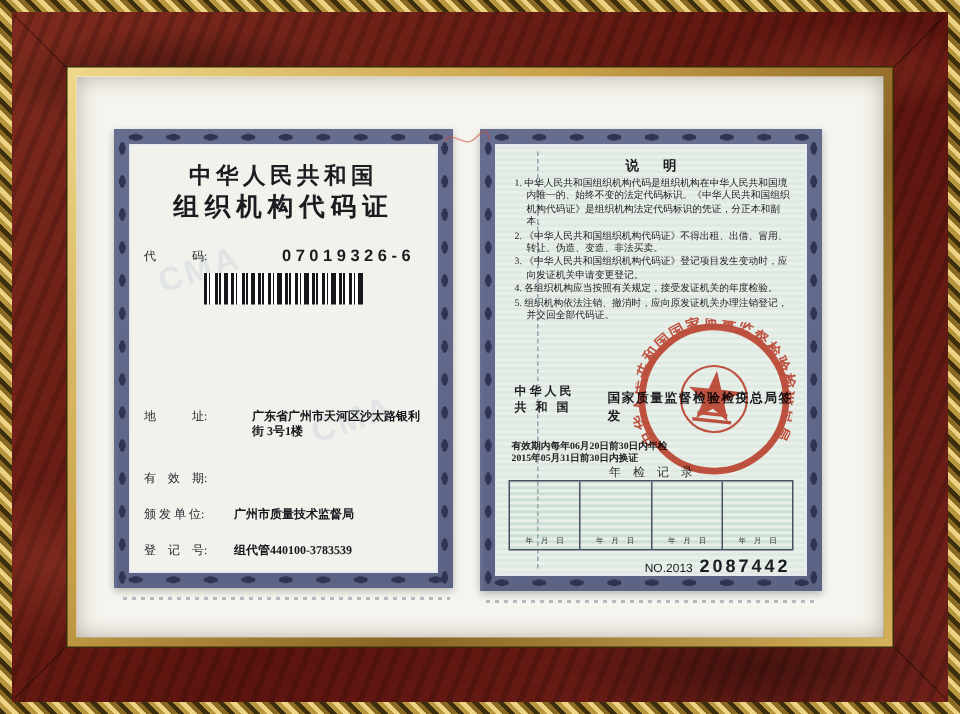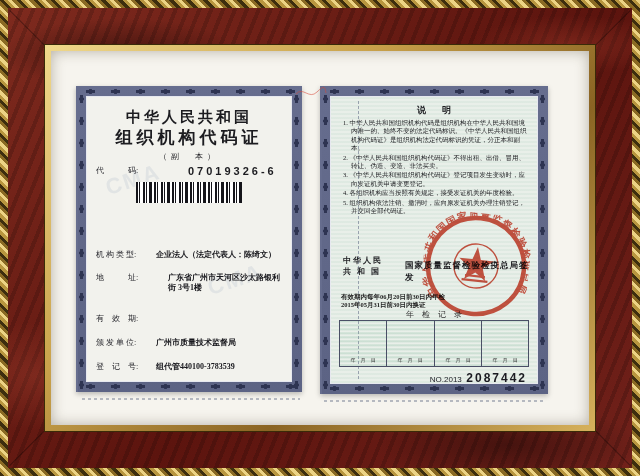--- a/index.html
+++ b/index.html
@@ -100,30 +100,25 @@
   </div>
   <div class="gold-trim"></div>
   <div class="mat"></div>
 
   <div class="page page-left">
     <div class="paper paper-left">
       <div class="wm" style="left:18px;top:70px;">CMA</div>
       <div class="wm" style="left:120px;top:170px;">CMA</div>
       <div class="lp t1">中华人民共和国</div>
       <div class="lp t2">组织机构代码证</div>
-      <div class="lp sub">（副　本）</div>
       <div class="lp coderow frow f-code" style="top:69px;">
         <span class="fl">代　　　码:</span>
         <span class="codeval">07019326-6</span>
       </div>
       <div class="barcode"></div>
-      <div class="lp frow f-type">
-        <span class="fl">机 构 类 型:</span>
-        <span class="fv">企业法人（法定代表人：陈绮文）</span>
-      </div>
       <div class="lp frow f-addr">
         <span class="fl">地　　　址:</span>
         <span class="fv" style="max-width:140px;margin-left:12px;">广东省广州市天河区沙太路银利街 3号1楼</span>
       </div>
       <div class="lp frow f-valid">
         <span class="fl">有　效　期:</span>
       </div>
       <div class="lp frow f-issue">
         <span class="fl">颁 发 单 位:</span>
         <span class="fv">广州市质量技术监督局</span>

